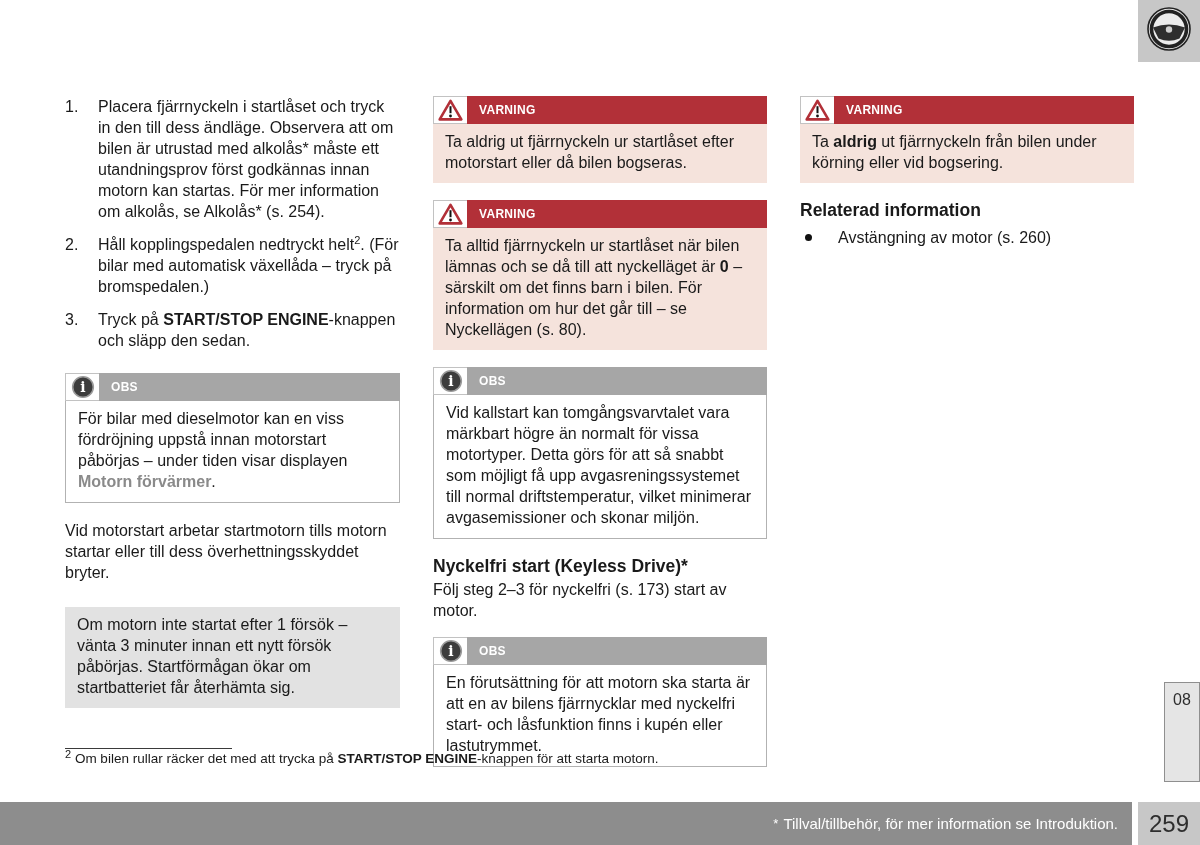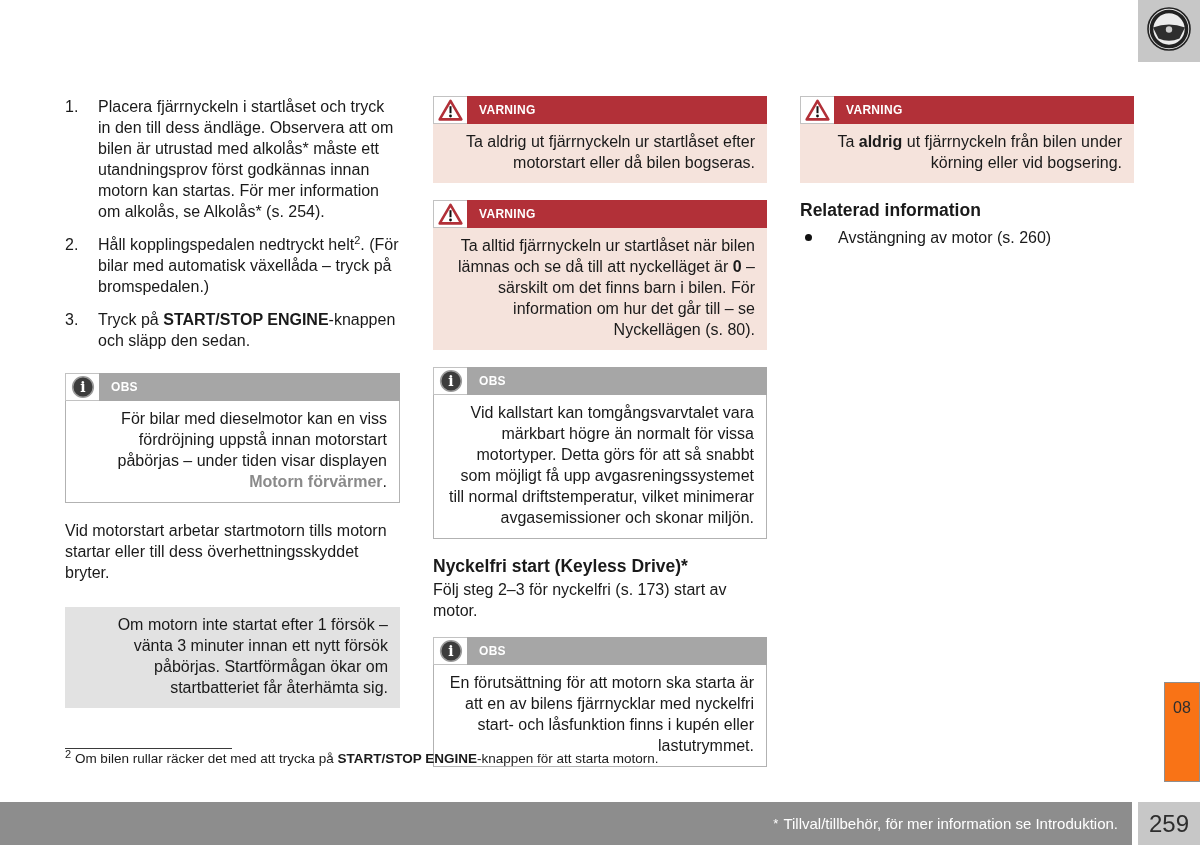--- a/index.html
+++ b/index.html
@@ -56,21 +56,21 @@
     flex: 1; display: flex; align-items: center;
     padding-left: 12px; font-weight: bold; font-size: 12px; letter-spacing: 0.3px;
   }
   .warn .head-fill    { background: #b23038; color: #ffffff; }
   .obs .head-fill     { background: #a6a6a6; color: #ffffff; }
   .viktigt .head-fill { background: #a6a6a6; color: #bb2f38; }
   .box-body { padding: 7px 12px 10px; }
   .warn .box-body    { background: #f5e3dc; }
   .obs .box-body     { background: #ffffff; border: 1px solid #b2b2b2; border-top: none; }
   .viktigt .box-body { background: #e2e2e2; }
-  .box-body p { margin: 0; text-align: right; }
+  .box-body p { margin: 0; }
 
   
   .para { margin: 7px 0 24px; }
   h3.sub { font-size: 17.5px; margin: 0 0 2px; }
   .keyless-text { margin: 0 0 16px; }
   .related-item { display: flex; align-items: baseline; margin-top: 6px; }
   .bullet { width: 7px; height: 7px; border-radius: 50%; background: #111; flex: none;
             margin: 0 26px 0 5px; position: relative; top: -2px; }
 
   
@@ -91,22 +91,22 @@
     position: absolute; left: 1138px; top: 802px;
     width: 62px; height: 43px;
     background: #c7c7c7; color: #2e2e2e;
     display: flex; align-items: center; justify-content: center; font-size: 24px;
   }
 
   
   .chapter-tab {
     position: absolute; left: 1164px; top: 682px;
     width: 36px; height: 100px;
-    background: #f97316; border: 1px solid #8f8f8f; box-sizing: border-box;
-    text-align: center; font-size: 16px; color: #2e2e2e; padding-top: 16px;
+    background: #e5e5e5; border: 1px solid #8f8f8f; box-sizing: border-box;
+    text-align: center; font-size: 16px; color: #2e2e2e; padding-top: 8px;
   }
 </style>
 </head>
 <body>
 
 <div class="page">
 
   <div class="top-corner">
     <span>
       <svg width="46" height="46" viewBox="0 0 46 46">

